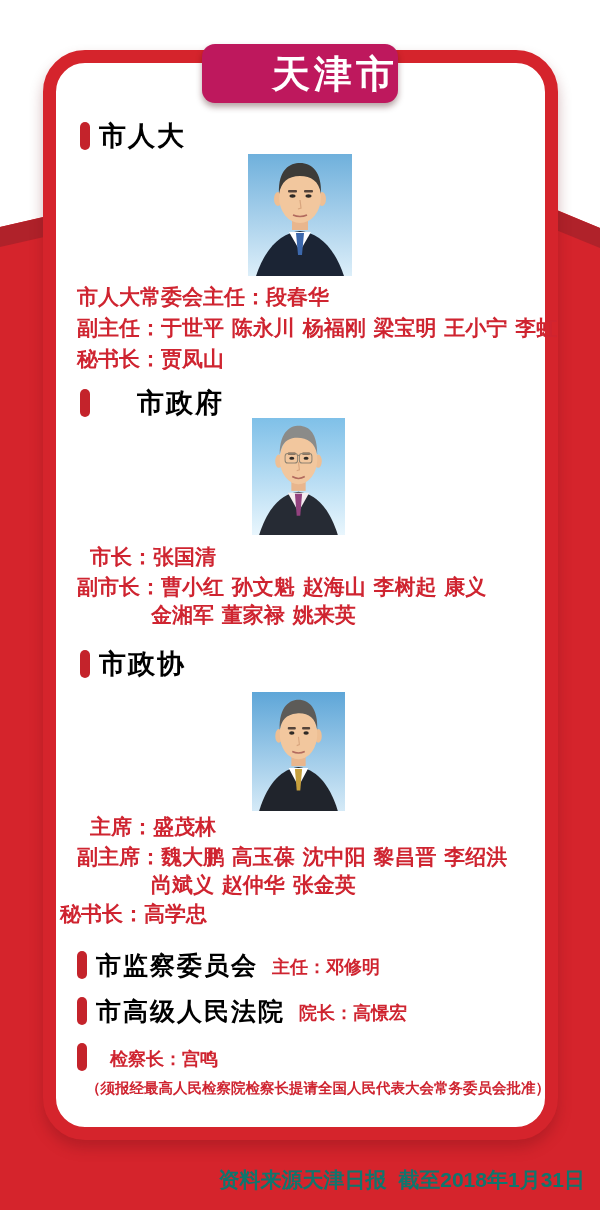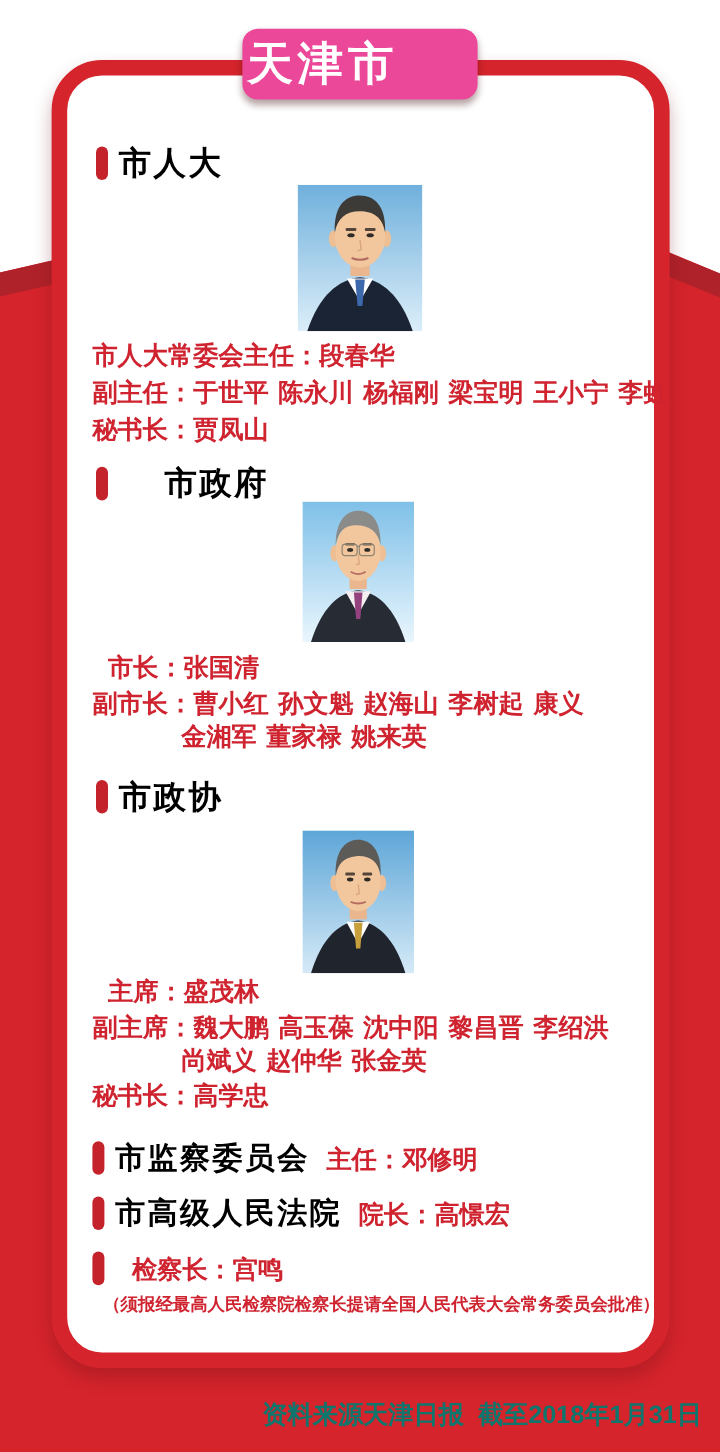--- a/index.html
+++ b/index.html
@@ -19,42 +19,42 @@
   .fold-right { left:556px; clip-path:polygon(0 5px,100% 23px,100% 43px,0 25px); }
   
   .card {
     position:absolute; left:43px; top:50px; width:515px; height:1090px;
     box-sizing:border-box; background:#ffffff;
     border:13px solid #d5242c; border-radius:42px;
     box-shadow:0 8px 14px rgba(110,18,22,0.30);
   }
   
   .banner {
-    position:absolute; left:202px; top:24px; width:196px; height:59px;
-    background:#ec4899; border-radius:13px;
+    position:absolute; left:202px; top:44px; width:196px; height:59px;
+    background:#be185d; border-radius:13px;
     box-shadow:0 4px 6px rgba(60,10,12,0.38);
-    display:flex; align-items:center; justify-content:flex-start;
+    display:flex; align-items:center; justify-content:flex-end;
   }
   .banner-text {
     color:#ffffff; font-size:38px; font-weight:bold;
     letter-spacing:4px; text-indent:4px; line-height:1;
   }
   
   .sec-head { position:absolute; display:flex; align-items:center; }
   .marker {
     width:10px; height:28px; border-radius:5px;
     background:#c4232b; margin-right:9px; flex:none;
   }
   .sec-title {
     font-size:27px; font-weight:bold; color:#000000;
     letter-spacing:2px; line-height:1; white-space:pre;
   }
   .org-title { font-size:25px; }
   .org-role {
-    font-size:21px; font-weight:bold; color:#cf2430;
+    font-size:18px; font-weight:bold; color:#cf2430;
     margin-left:14px; padding-top:3px; white-space:pre; line-height:1;
   }
   
   .line {
     position:absolute; font-size:21px; font-weight:bold; color:#cf2430;
     line-height:1; white-space:pre; word-spacing:2px;
   }
   .note {
     position:absolute; left:86px; top:1080px;
     font-size:14.5px; font-weight:bold; color:#cf2430;
@@ -184,21 +184,21 @@
       <ellipse cx="44.5" cy="42" rx="3" ry="1.7" fill="#2e2a26"></ellipse>
       <ellipse cx="60.5" cy="42" rx="3" ry="1.7" fill="#2e2a26"></ellipse>
       <path d="M52,46 L53,54 L50,55" stroke="#d8a57e" stroke-width="1.2" fill="none"></path>
       <path d="M45,61 Q52,64 59,61" stroke="#b26b5e" stroke-width="1.6" fill="none"></path>
     </svg>
   </span>
 
   <div class="line" style="left:90px; top:816px;">主席：盛茂林</div>
   <div class="line" style="left:77px; top:846px;">副主席：魏大鹏 高玉葆 沈中阳 黎昌晋 李绍洪</div>
   <div class="line" style="left:151px; top:874px;">尚斌义 赵仲华 张金英</div>
-  <div class="line" style="left:77px; top:903px;">秘书长：高学忠</div>
+  <div class="line" style="left:60px; top:903px;">秘书长：高学忠</div>
 
   <div class="sec-head" style="left:77px; top:951px;">
     <span class="marker"></span>
     <span class="sec-title org-title">市监察委员会</span>
     <span class="org-role">主任：邓修明</span>
   </div>
 
   <div class="sec-head" style="left:77px; top:997px;">
     <span class="marker"></span>
     <span class="sec-title org-title">市高级人民法院</span>

